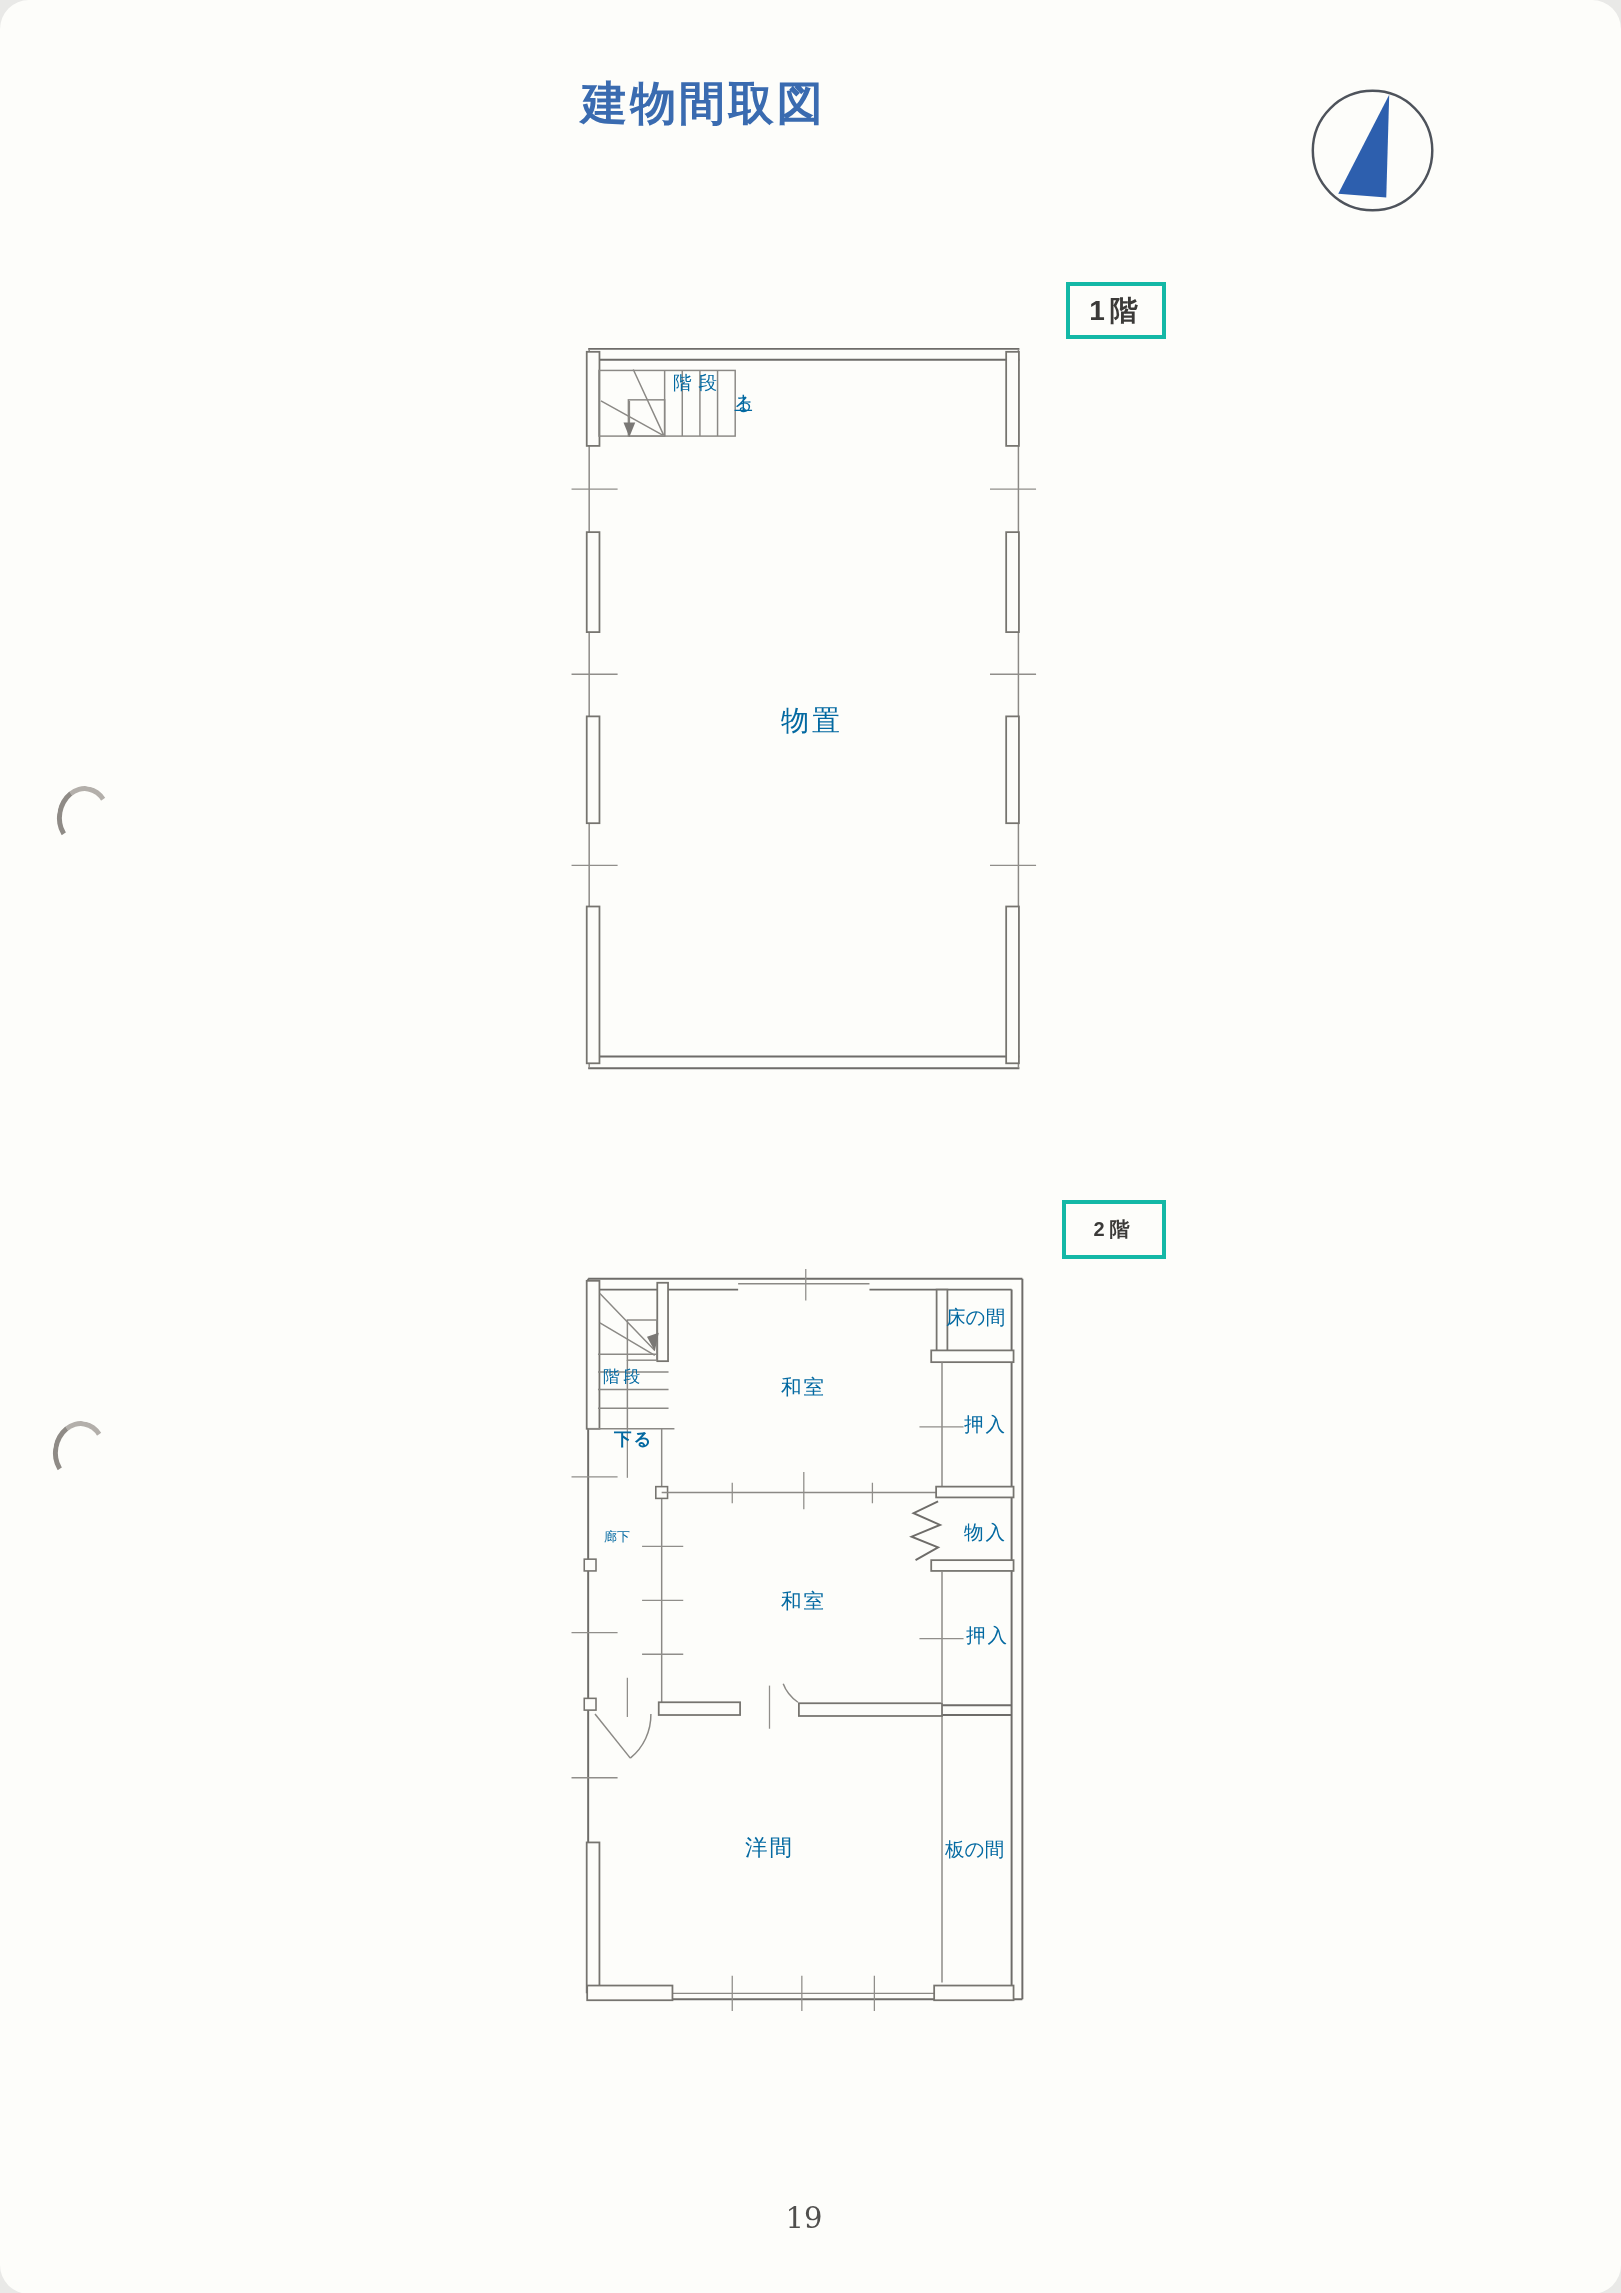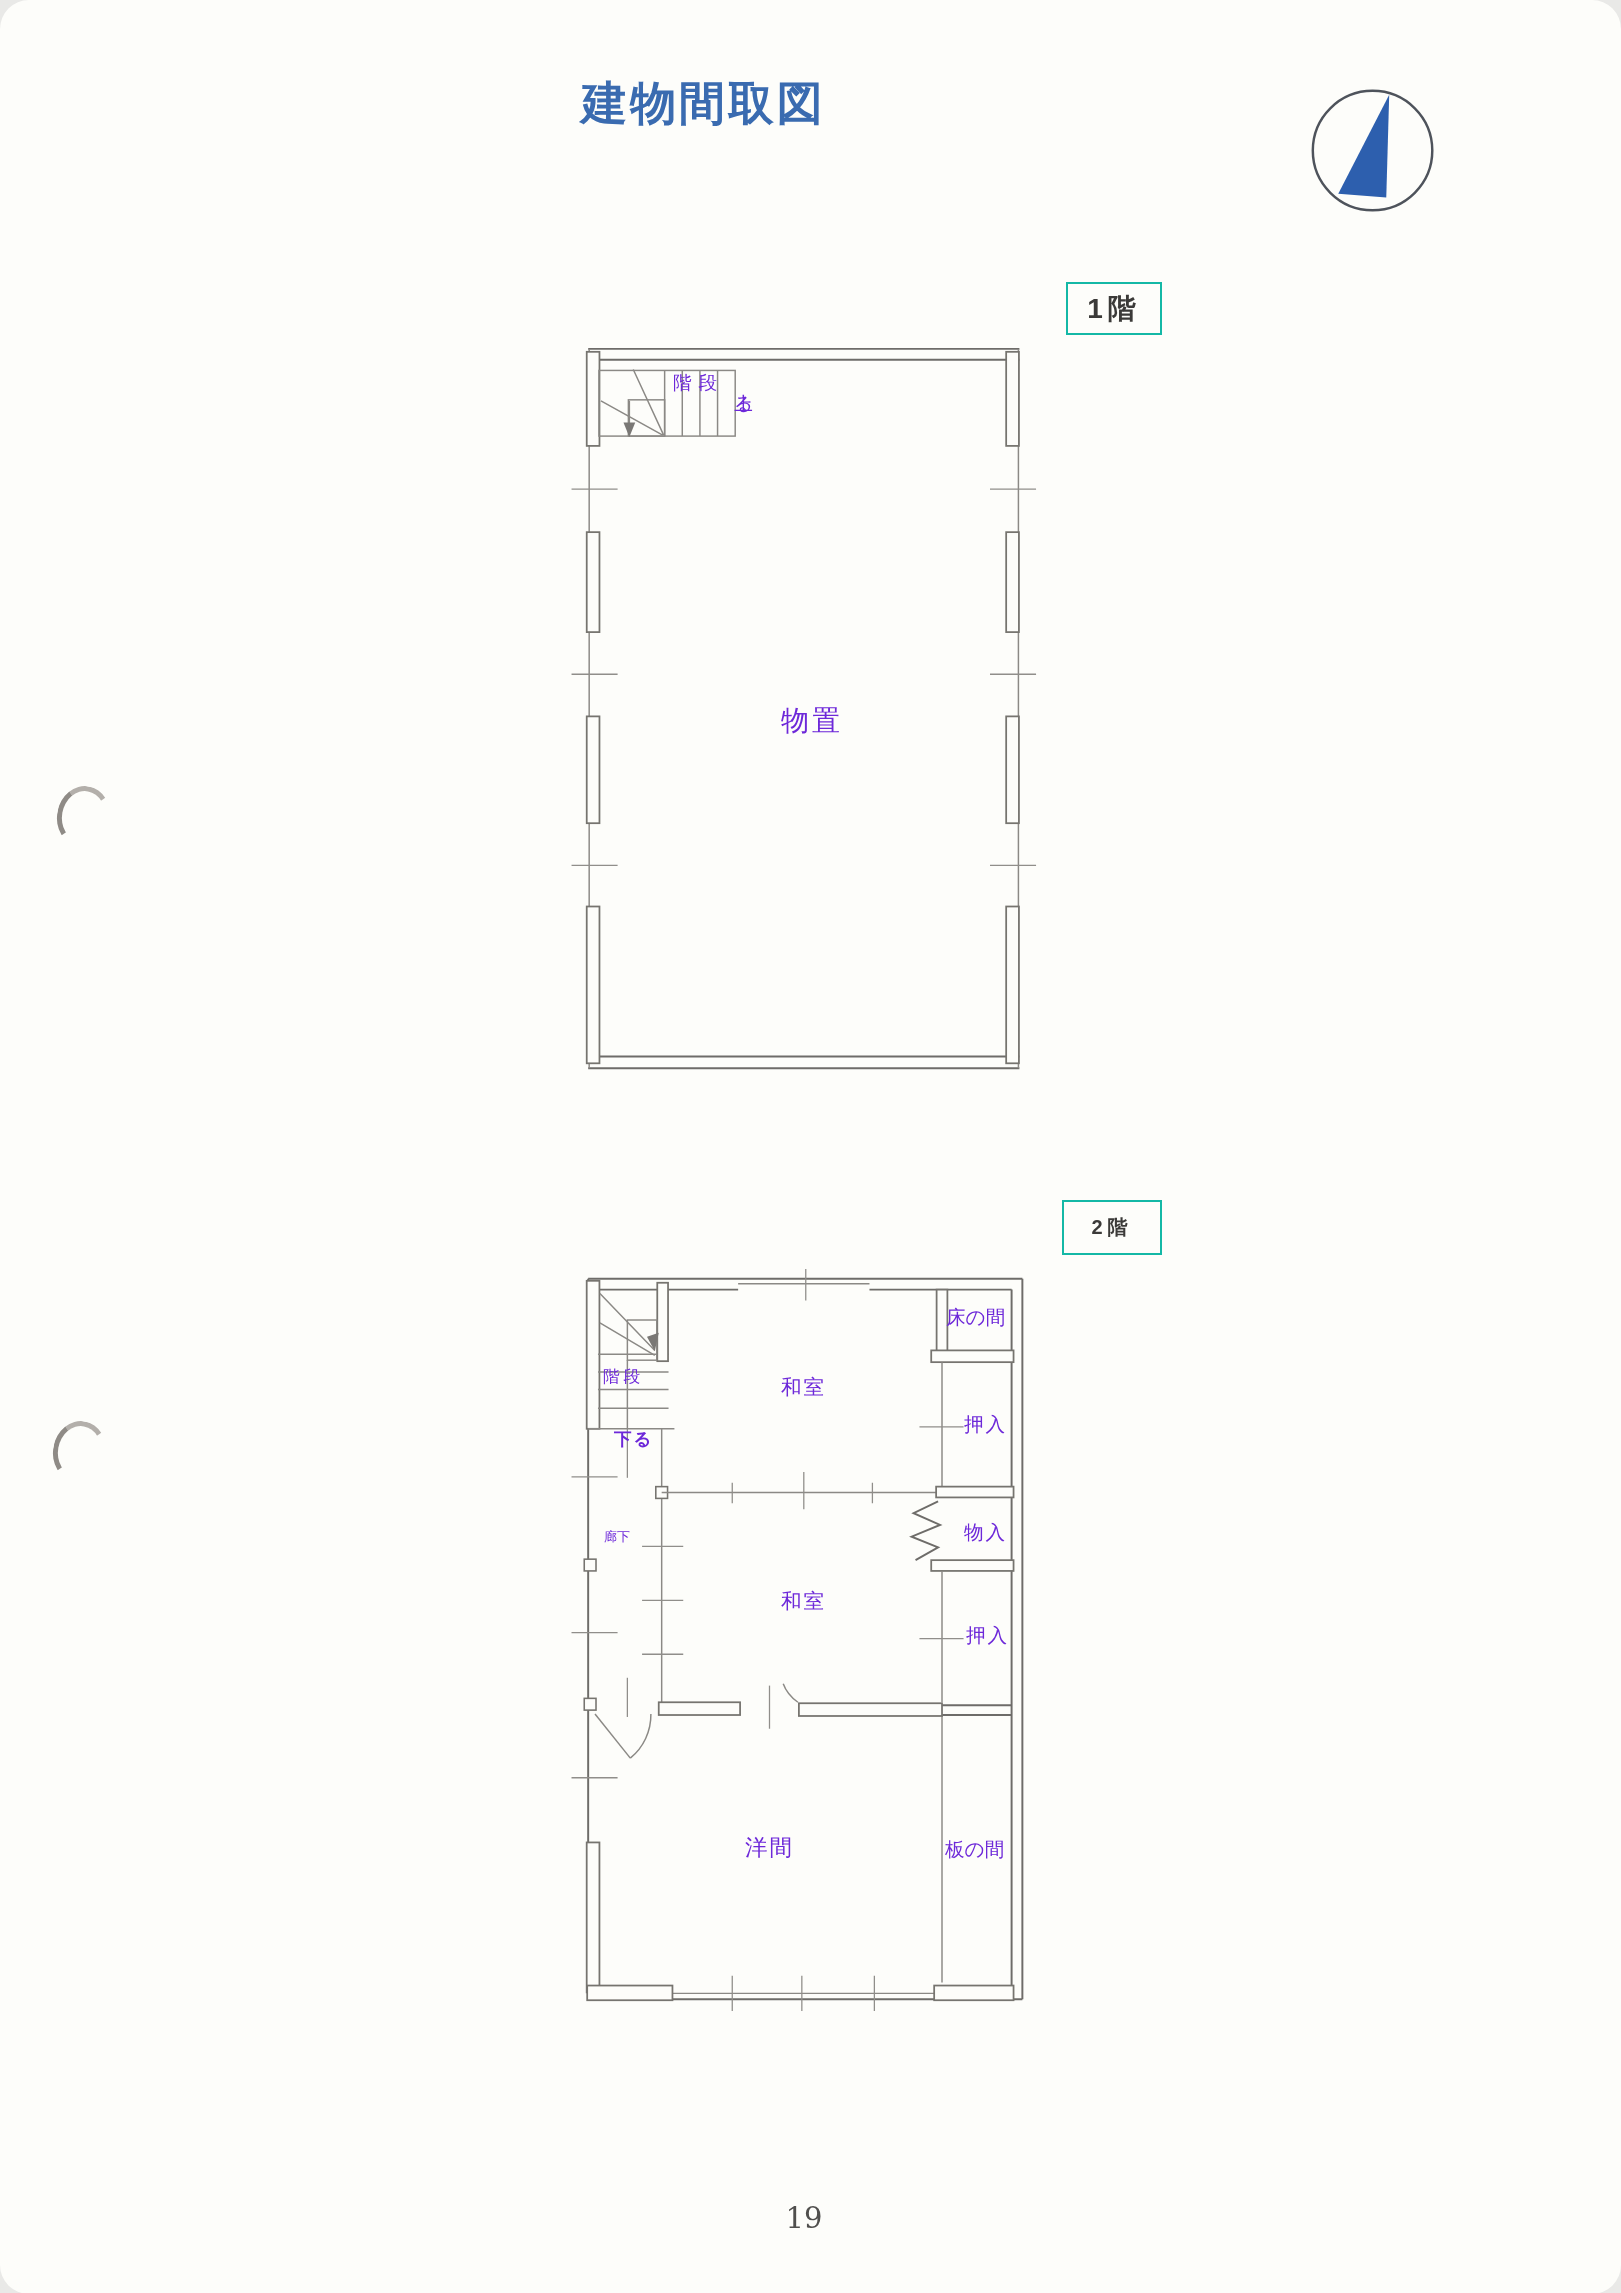--- a/index.html
+++ b/index.html
@@ -11,26 +11,26 @@
   #page{
     position:relative;width:1621px;height:2294px;
     background:#fdfdfa;overflow:hidden;border-radius:29px;
   }
   .abs{position:absolute;}
   .title{
     color:#3a6bb0;font-weight:bold;text-align:center;
     letter-spacing:2.9px;
   }
   .badge{
-    position:absolute;border:2px solid #14b8a6;color:#3b3a38;
+    position:absolute;border:4px solid #14b8a6;color:#3b3a38;
     display:flex;align-items:center;justify-content:center;
     font-weight:bold;letter-spacing:4.9px;background:#fdfdfa;
   }
   .plan-label{
-    position:absolute;color:#6d28d9;line-height:1;white-space:nowrap;
+    position:absolute;color:#0369a1;line-height:1;white-space:nowrap;
   }
   .v-label{
     writing-mode:vertical-rl;text-orientation:upright;
   }
   .crescent{
     position:absolute;width:43px;height:51px;
     border:5.9px solid transparent;
     border-left:5.9px solid #8f8b86;
     border-top:5.9px solid #b3afaa;
     border-radius:50%;

